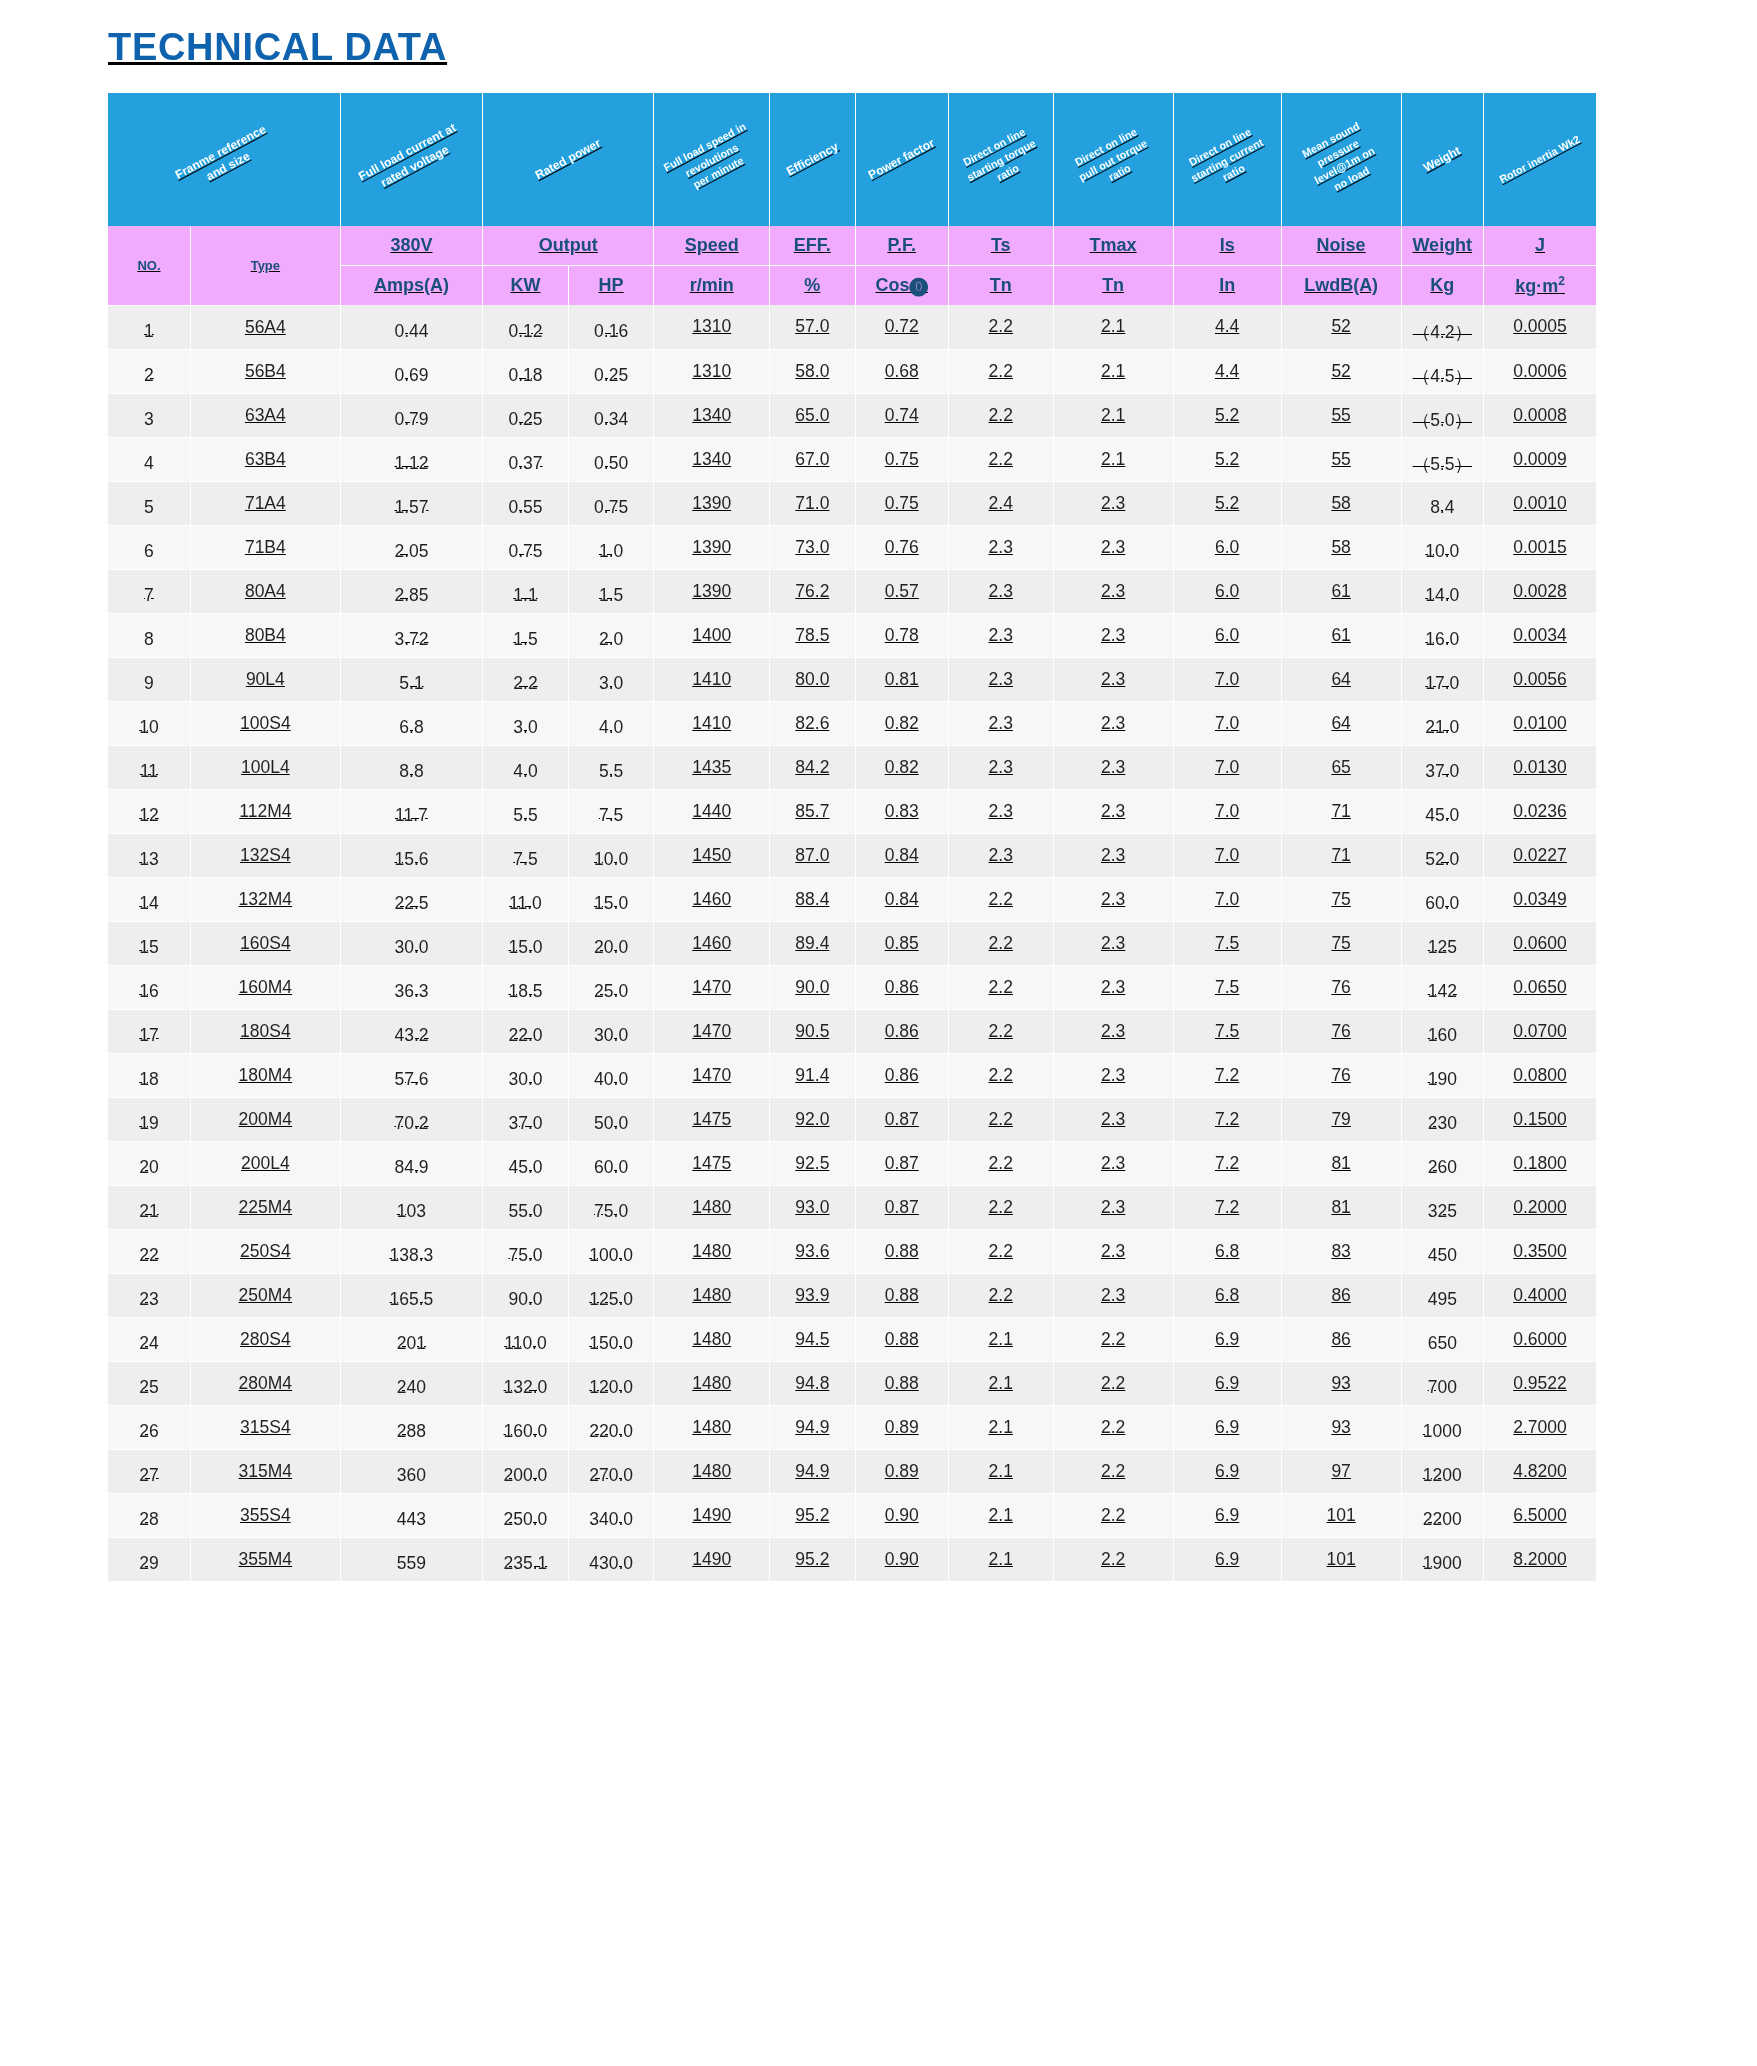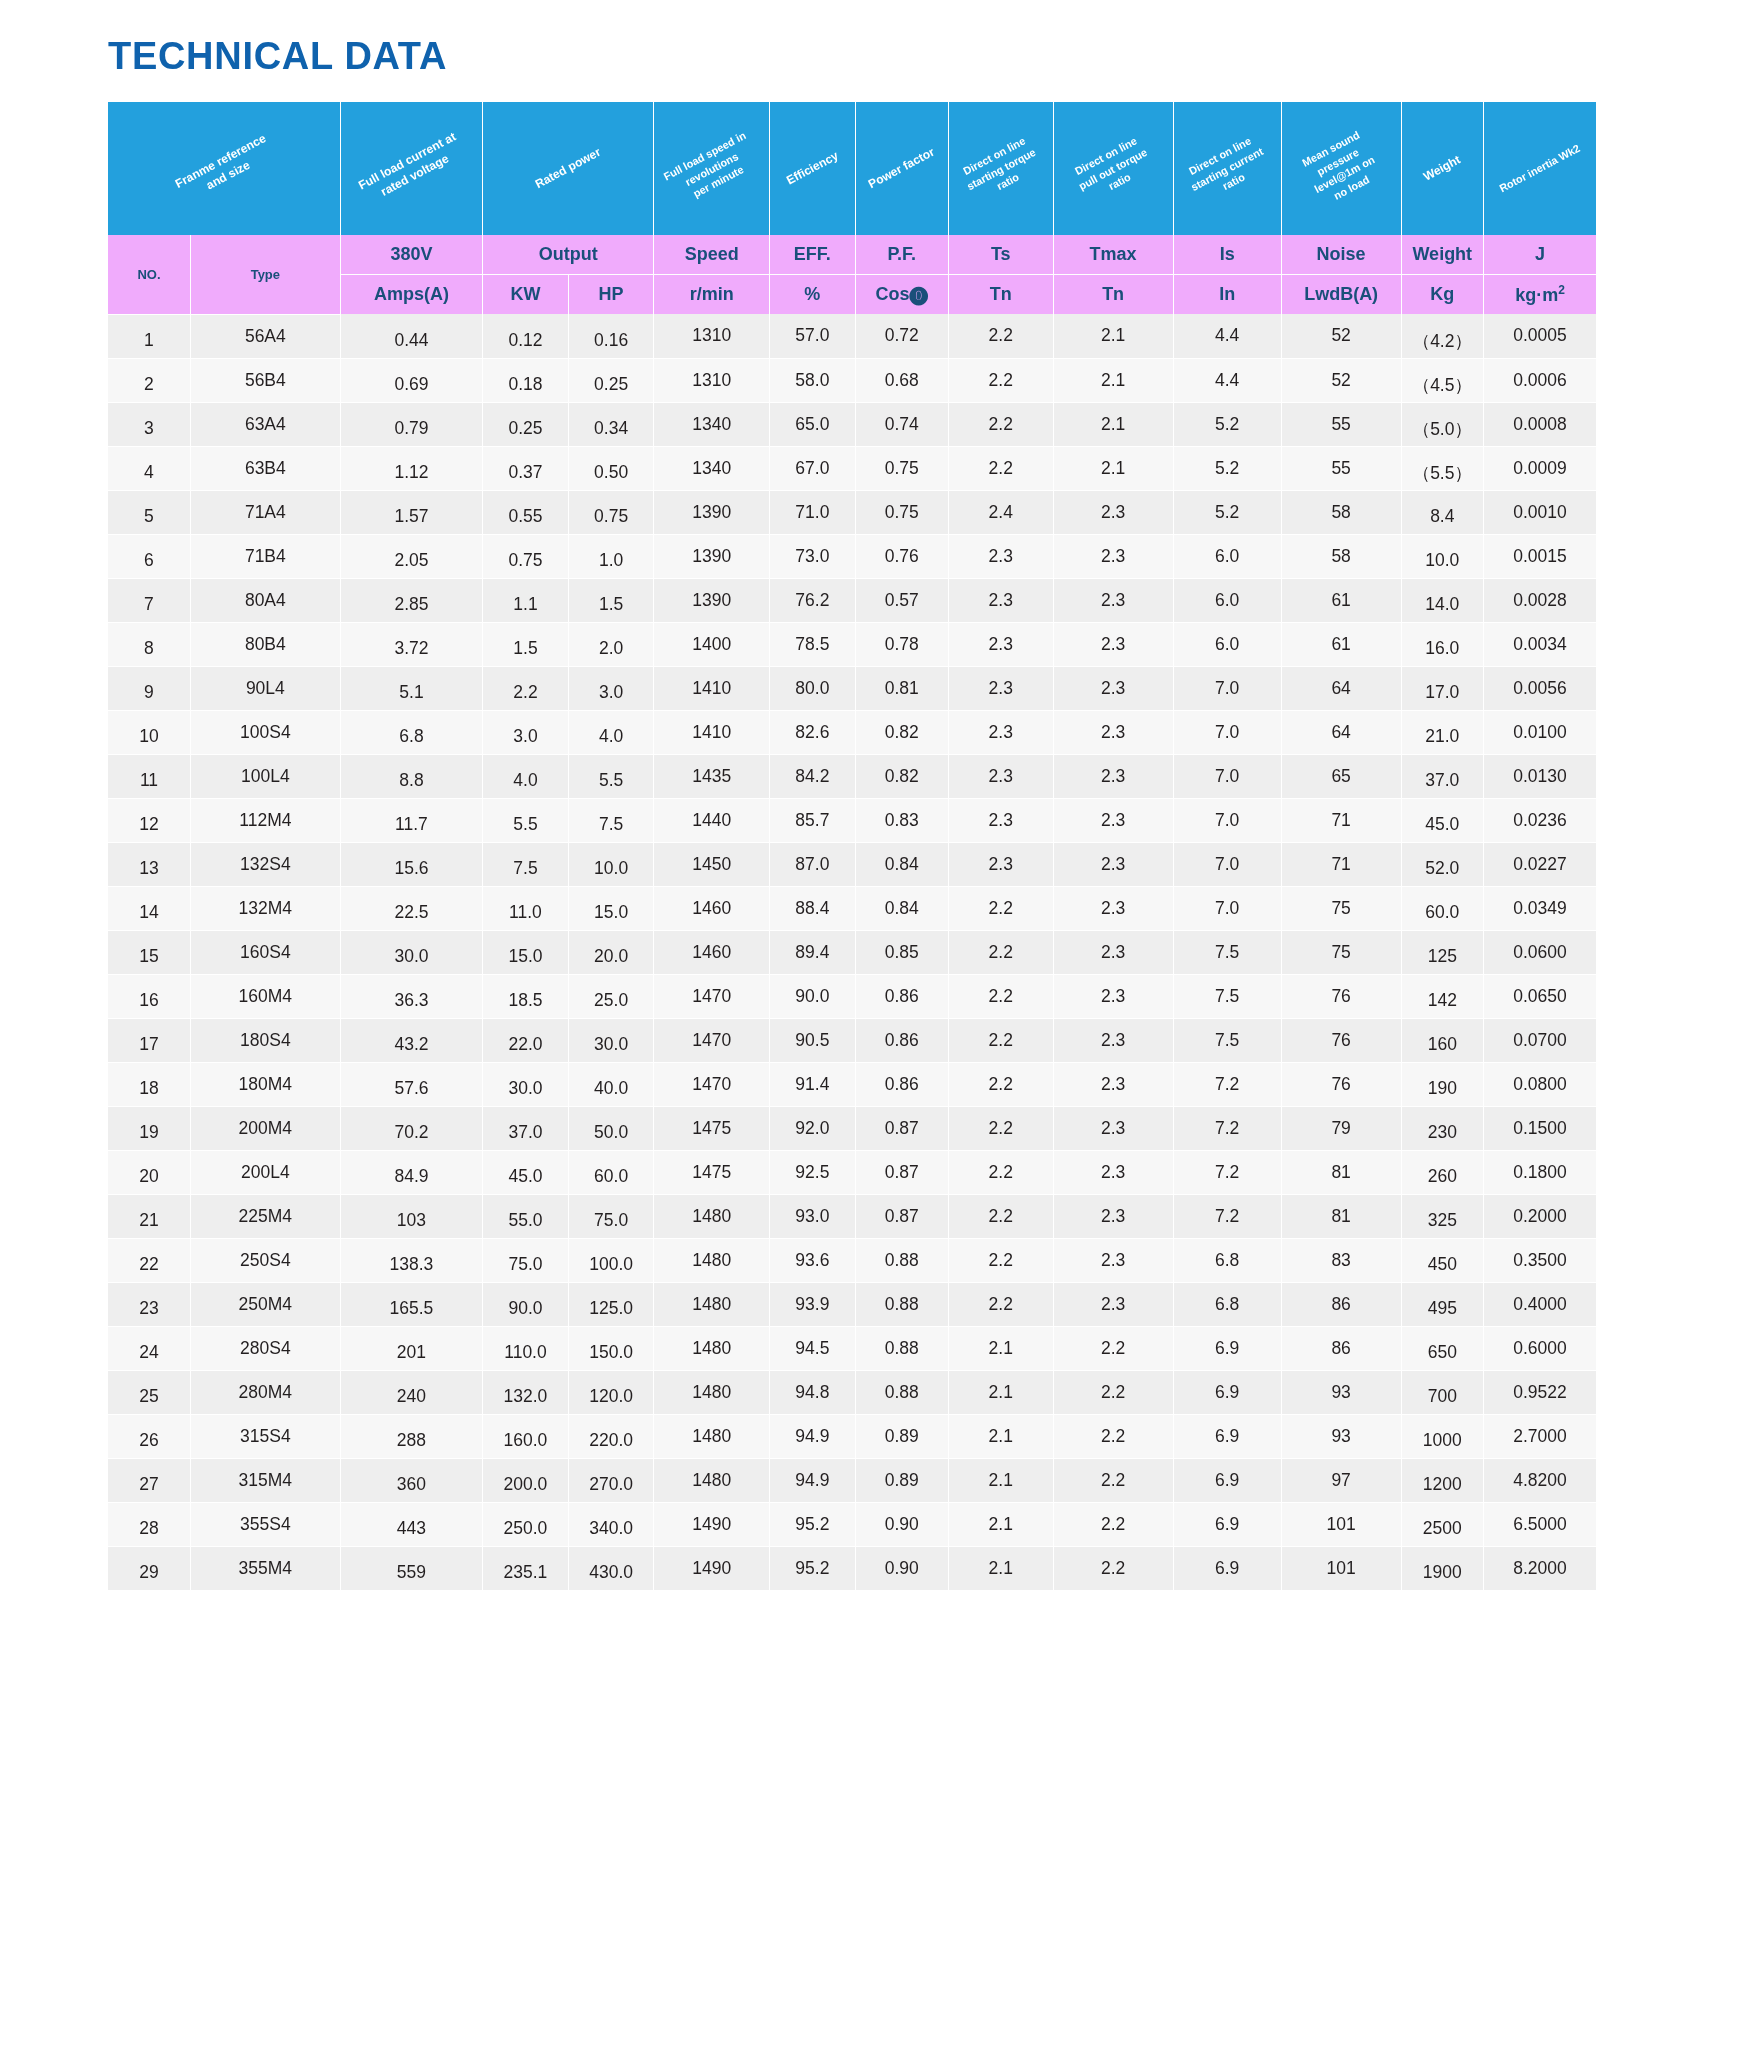--- a/index.html
+++ b/index.html
@@ -11,21 +11,22 @@
     width: 1757px;
     height: 2066px;
     font-family: "Liberation Sans", sans-serif;
     -webkit-font-smoothing: antialiased;
   }
   .page {
     position: relative;
     width: 1589px;
     height: 2066px;
     box-sizing: border-box;
-    padding: 35px 84px 0 108px;
+    padding: 26px 84px 0 108px;
+    text-decoration: underline;
   }
   h1.title {
     margin: 0;
     padding: 0;
     font-size: 38px;
     font-weight: bold;
     color: #0f62ad;
     letter-spacing: 0.7px;
   }
   h2.subtitle {
@@ -679,21 +680,21 @@
           <td><span class="nudge-dn">443</span></td>
           <td><span class="nudge-dn">250.0</span></td>
           <td><span class="nudge-dn">340.0</span></td>
           <td><span>1490</span></td>
           <td><span>95.2</span></td>
           <td><span>0.90</span></td>
           <td><span>2.1</span></td>
           <td><span>2.2</span></td>
           <td><span>6.9</span></td>
           <td><span>101</span></td>
-          <td><span class="nudge-dn">2500</span></td>
+          <td><span class="nudge-dn">2200</span></td>
           <td><span>6.5000</span></td>
         </tr>
         <tr class="odd">
           <td><span class="nudge-dn">29</span></td>
           <td><span>355M4</span></td>
           <td><span class="nudge-dn">559</span></td>
           <td><span class="nudge-dn">235.1</span></td>
           <td><span class="nudge-dn">430.0</span></td>
           <td><span>1490</span></td>
           <td><span>95.2</span></td>

